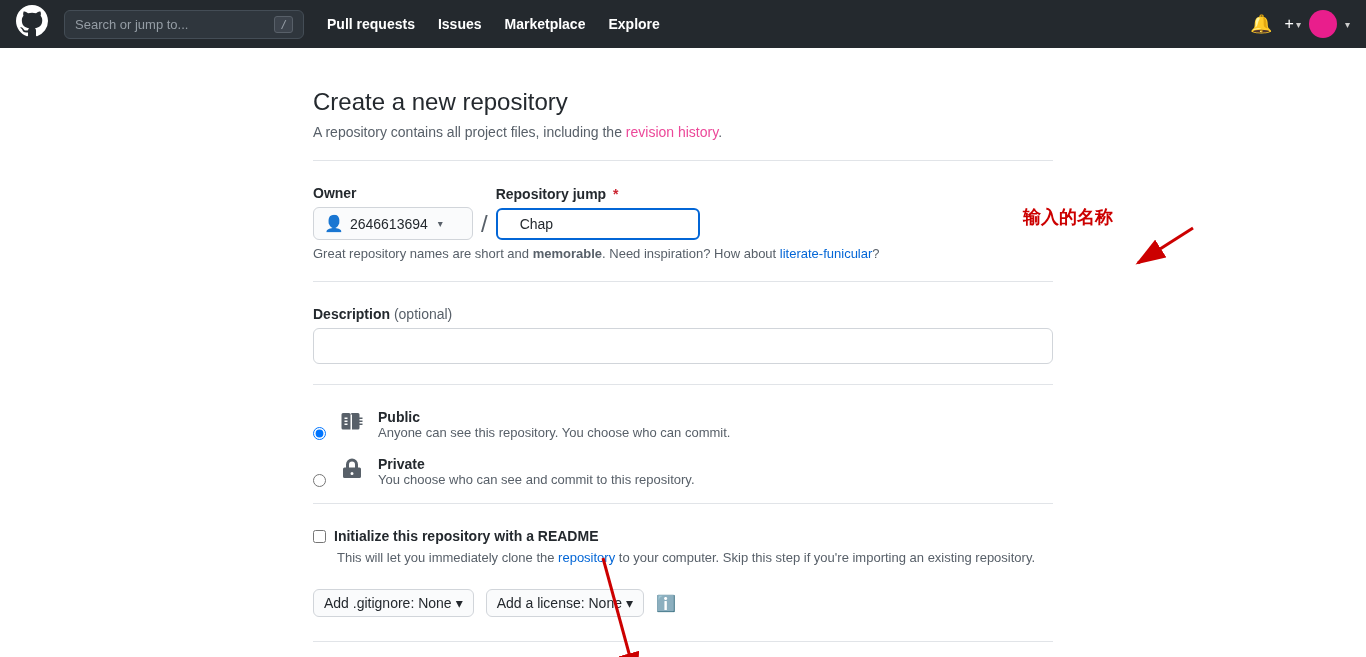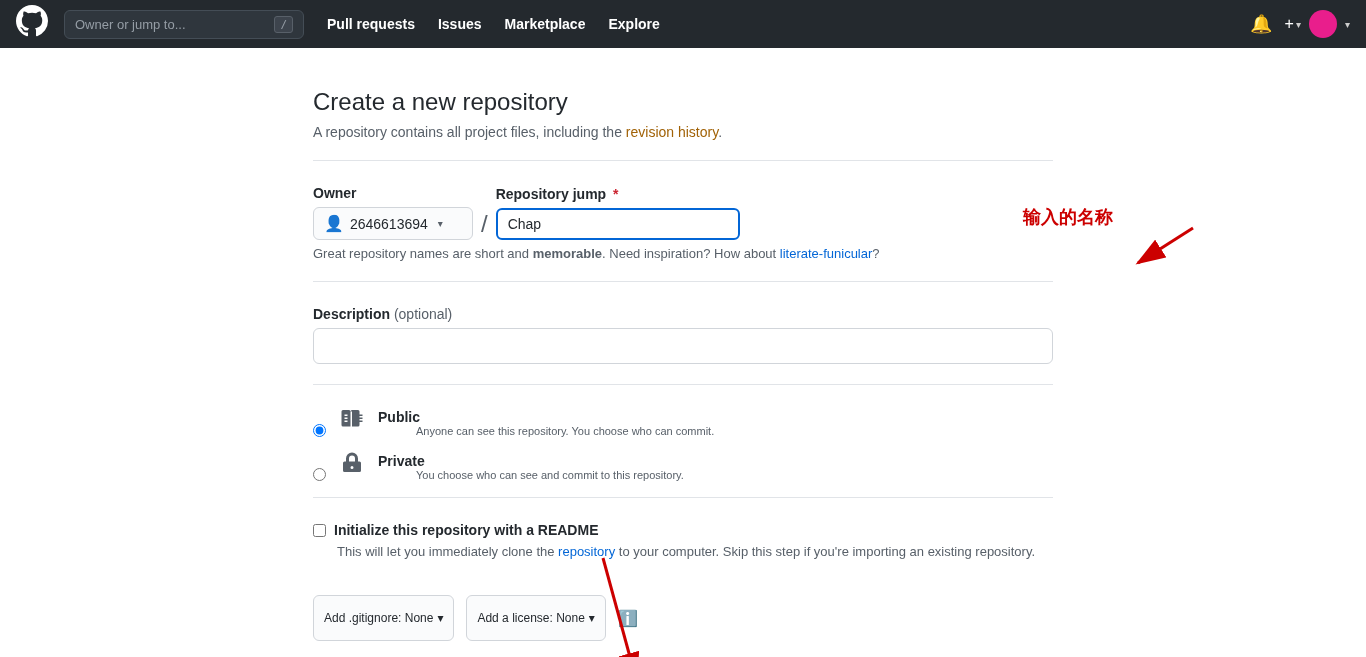--- a/index.html
+++ b/index.html
@@ -58,21 +58,21 @@
       font-size: 24px;
       font-weight: 300;
       color: #24292e;
       margin-bottom: 8px;
     }
     .page-subtitle {
       font-size: 14px;
       color: #586069;
       margin-bottom: 20px;
     }
-    .page-subtitle a { color: #a16207; text-decoration: none; }
+    .page-subtitle a { color: #ec4899; text-decoration: none; }
     .divider { border: none; border-top: 1px solid #e1e4e8; margin-bottom: 24px; }
 
     
     .form-row { display: flex; align-items: flex-end; gap: 8px; margin-bottom: 6px; }
     .form-group { display: flex; flex-direction: column; }
     .form-label { font-size: 14px; font-weight: 600; color: #24292e; margin-bottom: 6px; }
     .form-label-optional { font-weight: 400; color: #586069; }
     .form-label-required { color: #cb2431; margin-left: 3px; }
 
     .owner-select {
@@ -87,23 +87,23 @@
       cursor: pointer;
       min-width: 160px;
     }
     .owner-icon { color: #e91e8c; font-size: 16px; }
     .owner-caret { color: #586069; font-size: 10px; margin-left: 4px; }
     .slash-separator { font-size: 24px; color: #586069; line-height: 1; padding-bottom: 4px; }
 
     .repo-name-input {
       border: 2px solid #0366d6;
       border-radius: 6px;
-      padding: 6px 10px;
-      font-size: 14px;
-      width: 244px;
+      padding: 6px 22px;
+      font-size: 14px;
+      width: 204px;
       outline: none;
       color: #24292e;
     }
 
     .suggestion-text { font-size: 13px; color: #586069; margin-top: 6px; margin-bottom: 20px; }
     .suggestion-text strong { font-weight: 700; }
     .suggestion-text a { color: #0366d6; text-decoration: none; }
 
     
     .description-input {
@@ -117,36 +117,36 @@
       color: #24292e;
     }
 
     
     .radio-section { margin-top: 20px; margin-bottom: 16px; }
     .radio-option { display: flex; align-items: flex-end; gap: 10px; margin-bottom: 16px; }
     .radio-option input[type="radio"] { margin-top: 3px; }
     .radio-icon { font-size: 24px; color: #586069; margin-top: -2px; width: 32px; text-align: center; }
     .radio-content { flex: 1; }
     .radio-title { font-size: 14px; font-weight: 600; color: #24292e; }
-    .radio-desc { font-size: 11px; color: #586069; margin-left: 38px; }
-
-    
-    .init-section { margin-top: 8px; margin-bottom: 36px; }
+    .radio-desc { font-size: 13px; color: #586069; }
+
+    
+    .init-section { margin-top: 8px; margin-bottom: 24px; }
     .init-checkbox-row { display: flex; align-items: center; gap: 8px; margin-bottom: 6px; }
     .init-label { font-size: 14px; font-weight: 600; }
     .init-desc { font-size: 13px; color: #586069; margin-left: 24px; margin-bottom: 6px; }
     .init-desc a { color: #0366d6; text-decoration: none; }
 
     
     .dropdowns-row { display: flex; gap: 12px; align-items: center; margin-top: 12px; margin-left: 0; }
     .dropdown-btn {
       border: 1px solid #d1d5da;
       border-radius: 6px;
-      padding: 15px 10px;
-      font-size: 12px;
+      padding: 5px 10px;
+      font-size: 14px;
       background: #fafbfc;
       cursor: pointer;
       display: flex;
       align-items: flex-end;
       gap: 4px;
       color: #24292e;
     }
     .info-icon { color: #0366d6; font-size: 16px; cursor: pointer; }
 
     
@@ -165,21 +165,21 @@
 </head>
 <body>
 
 <nav class="navbar">
   <div class="navbar-logo">
     <svg height="32" viewBox="0 0 16 16" width="32" fill="#fff">
       <path fill-rule="evenodd" d="M8 0C3.58 0 0 3.58 0 8c0 3.54 2.29 6.53 5.47 7.59.4.07.55-.17.55-.38 0-.19-.01-.82-.01-1.49-2.01.37-2.53-.49-2.69-.94-.09-.23-.48-.94-.82-1.13-.28-.15-.68-.52-.01-.53.63-.01 1.08.58 1.23.82.72 1.21 1.87.87 2.33.66.07-.52.28-.87.51-1.07-1.78-.2-3.64-.89-3.64-3.95 0-.87.31-1.59.82-2.15-.08-.2-.36-1.02.08-2.12 0 0 .67-.21 2.2.82.64-.18 1.32-.27 2-.27.68 0 1.36.09 2 .27 1.53-1.04 2.2-.82 2.2-.82.44 1.1.16 1.92.08 2.12.51.56.82 1.27.82 2.15 0 3.07-1.87 3.75-3.65 3.95.29.25.54.73.54 1.48 0 1.07-.01 1.93-.01 2.2 0 .21.15.46.55.38A8.013 8.013 0 0016 8c0-4.42-3.58-8-8-8z"></path>
     </svg>
   </div>
   <div class="navbar-search">
-    <span>Owner or jump to...</span>
+    <span>Search or jump to...</span>
     <kbd class="navbar-search-kbd">/</kbd>
   </div>
   <div class="navbar-links">
     <a class="navbar-link">Pull requests</a>
     <a class="navbar-link">Issues</a>
     <a class="navbar-link">Marketplace</a>
     <a class="navbar-link">Explore</a>
   </div>
   <div class="navbar-actions">
     <button class="navbar-icon-btn">🔔</button>

